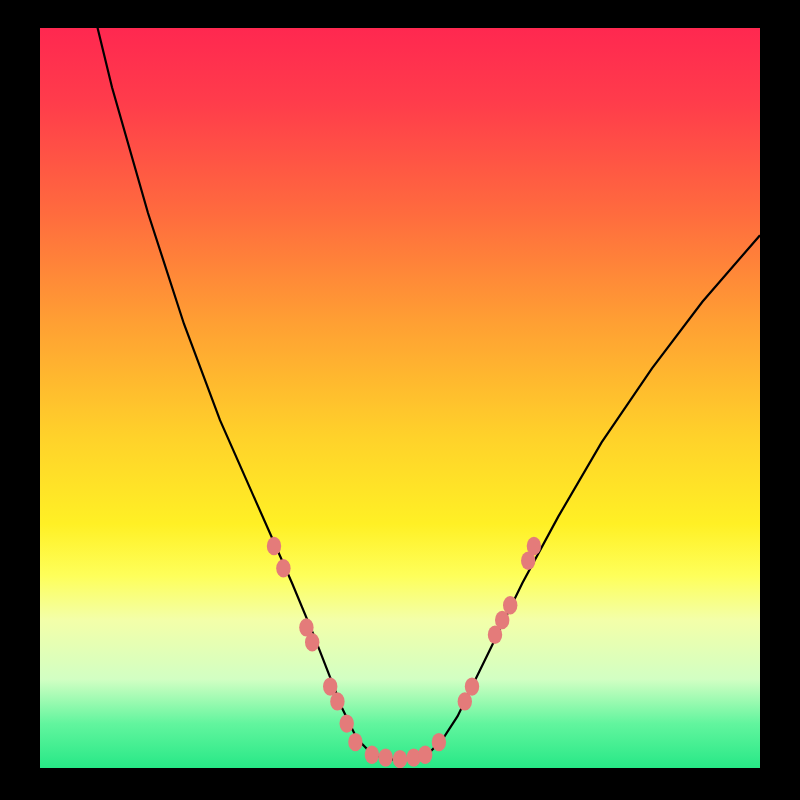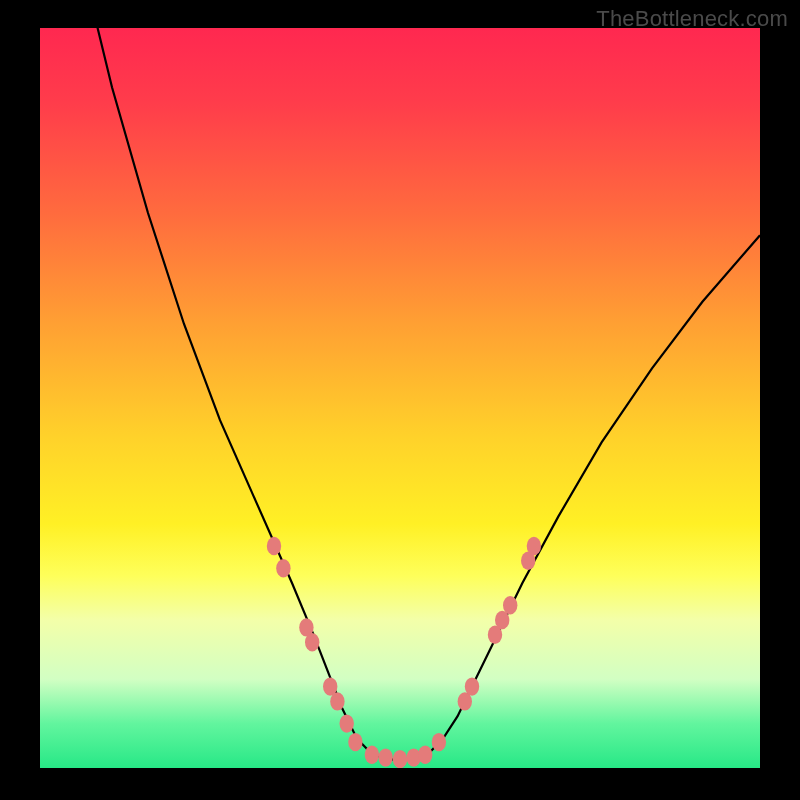--- a/index.html
+++ b/index.html
@@ -59,21 +59,20 @@
   }
   .dot {
     fill: #e47b7a;
     stroke: none;
   }
 </style>
 </head>
 <body>
 
 <div class="frame">
-  <div class="watermark">TheBottleneck.com</div>
   <div class="plot-area">
     <svg class="curve" viewBox="0 0 720 740" preserveAspectRatio="none">
       <path id="main-curve" fill="none" stroke="#000000" stroke-width="2.2" d="M0.0 -296.0 L36.0 -88.8 L72.0 59.2 L108.0 185.0 L144.0 296.0 L180.0 392.2 L216.0 473.6 L252.0 555.0 L273.6 606.8 L288.0 643.8 L302.4 680.8 L316.8 710.4 L331.2 725.2 L345.6 731.1 L360.0 731.9 L374.4 731.1 L388.8 725.2 L403.2 710.4 L417.6 688.2 L432.0 658.6 L453.6 614.2 L482.4 555.0 L518.4 488.4 L561.6 414.4 L612.0 340.4 L662.4 273.8 L720.0 207.2"></path>
       <g id="dots">
           <ellipse cx="234.0" cy="518.0" rx="7.2" ry="9.2" class="dot"></ellipse>
           <ellipse cx="243.4" cy="540.2" rx="7.2" ry="9.2" class="dot"></ellipse>
           <ellipse cx="266.4" cy="599.4" rx="7.2" ry="9.2" class="dot"></ellipse>
           <ellipse cx="272.2" cy="614.2" rx="7.2" ry="9.2" class="dot"></ellipse>
           <ellipse cx="290.2" cy="658.6" rx="7.2" ry="9.2" class="dot"></ellipse>
           <ellipse cx="297.4" cy="673.4" rx="7.2" ry="9.2" class="dot"></ellipse>

